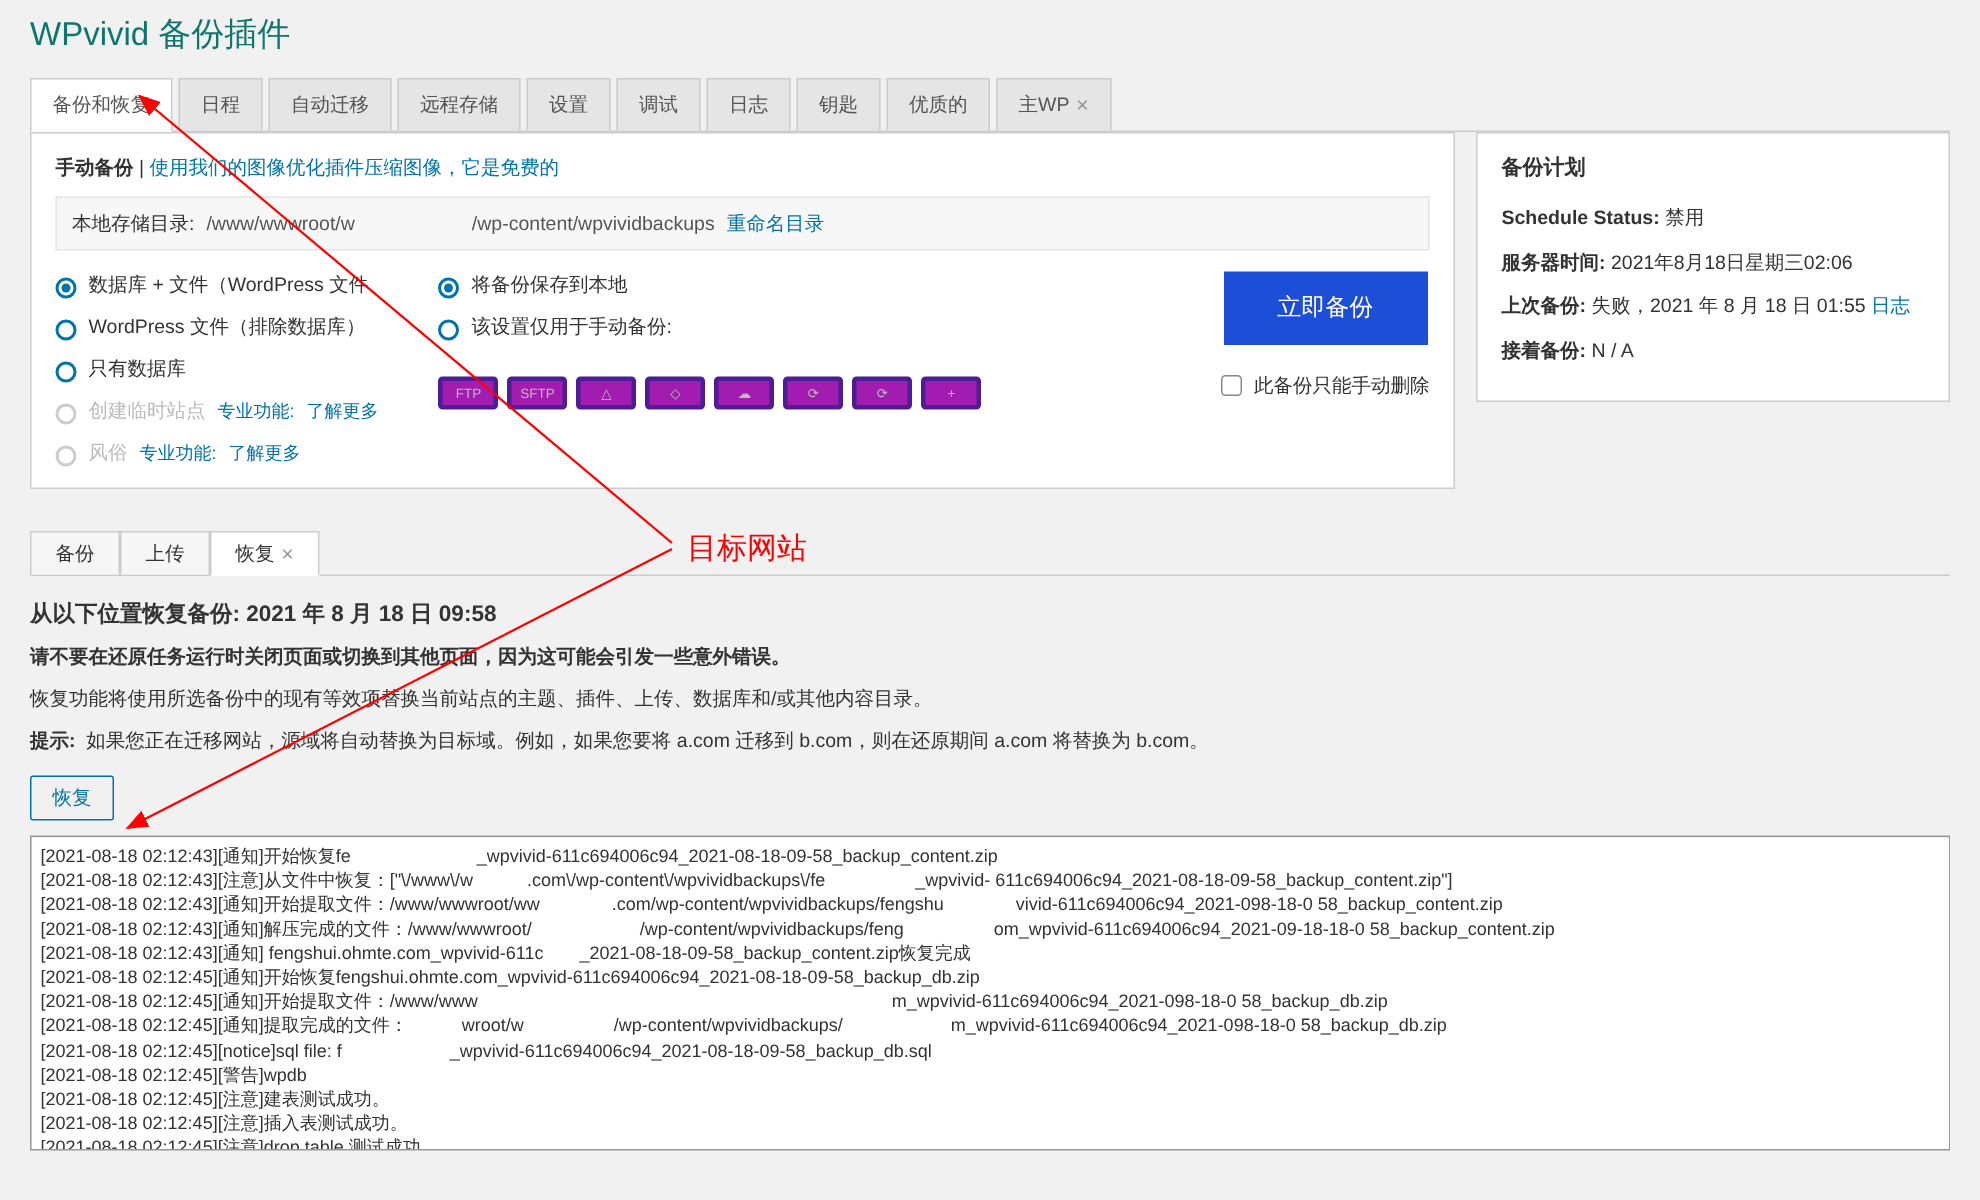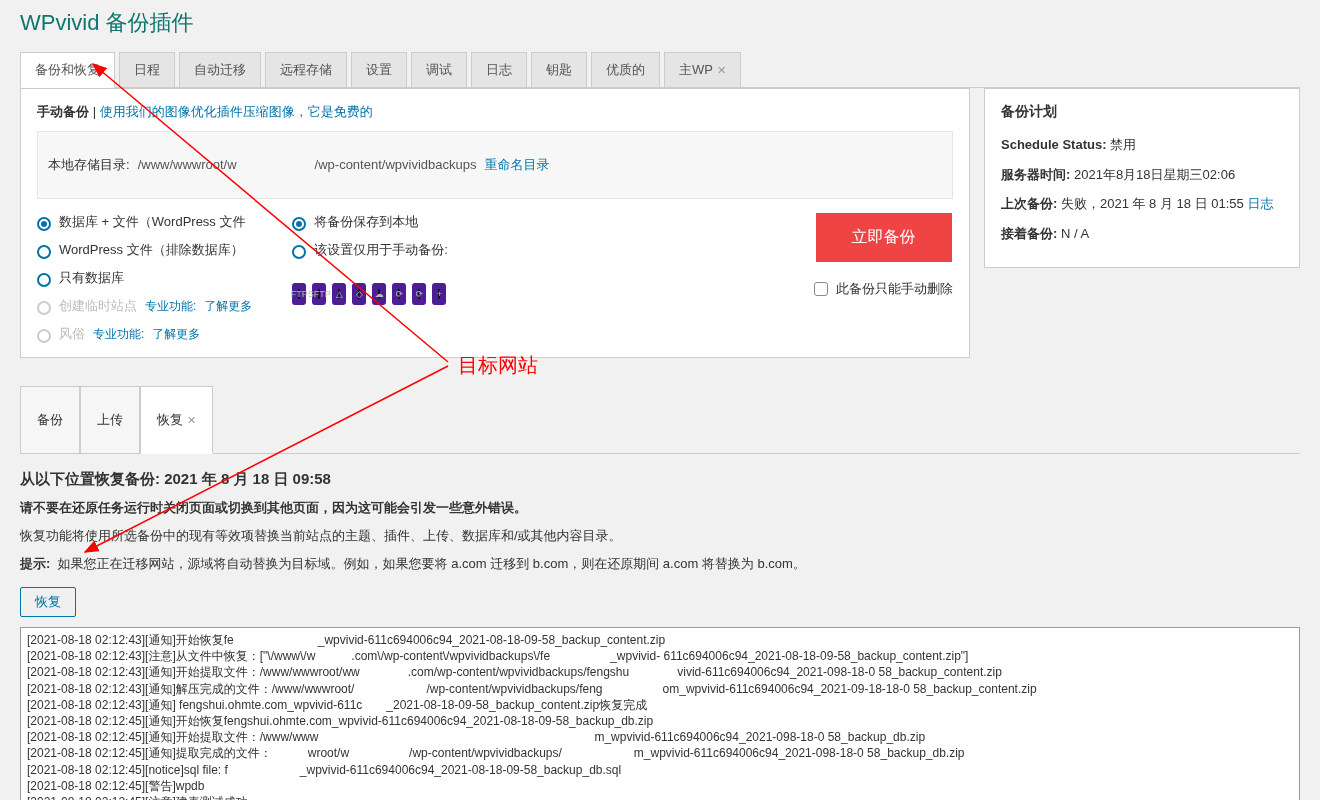--- a/index.html
+++ b/index.html
@@ -9,44 +9,44 @@
   .tab-row { display: flex; gap: 0; border-bottom: 1px solid #ccc; }
   .tab { padding: 8px 14px; background: #e5e5e5; border: 1px solid #ccc; border-bottom: none; margin-right: 4px; cursor: pointer; color: #555; font-size: 13px; position: relative; }
   .tab.active { background: #fff; border-bottom: 1px solid #fff; margin-bottom: -1px; }
   .close-x { margin-left: 4px; color: #999; font-size: 11px; }
   .two-col { display: flex; gap: 14px; margin-top: 0; }
   .left-col { flex: 1; }
   .right-col { width: 316px; }
   .panel { background: #fff; border: 1px solid #ccc; padding: 14px 16px; }
   .manual-title { font-weight: bold; font-size: 13px; }
   .blue-link { color: #0073aa; cursor: pointer; }
-  .path-bar { background: #f7f7f7; border: 1px solid #e5e5e5; padding: 24px 10px; margin-top: 10px; font-size: 13px; display: flex; gap: 8px; align-items: center; }
+  .path-bar { background: #f7f7f7; border: 1px solid #e5e5e5; padding: 8px 10px; margin-top: 10px; font-size: 13px; display: flex; gap: 8px; align-items: center; }
   .path-text { color: #555; }
   .options-row { display: flex; gap: 40px; margin-top: 14px; align-items: flex-start; }
   .opt-group { display: flex; flex-direction: column; gap: 10px; }
   .radio-line { display: flex; align-items: flex-end; gap: 8px; }
   .radio { width: 14px; height: 14px; border-radius: 50%; border: 2px solid #0073aa; display: inline-flex; align-items: center; justify-content: center; }
   .radio.checked::after { content: ""; width: 6px; height: 6px; border-radius: 50%; background: #0073aa; }
   .radio.disabled { border-color: #ccc; }
   .disabled-text { color: #bbb; }
   .pro-tag { color: #0073aa; font-size: 12px; }
   .pro-link { color: #0073aa; font-size: 12px; }
   .dest-icons { display: flex; gap: 6px; margin-top: 14px; }
-  .dest-icon { width: 14px; height: 22px; border: 6px solid #4c1d95; border-radius: 3px; display: flex; align-items: center; justify-content: center; font-size: 9px; color: #bbb; background: #0f172a; }
-  .backup-btn { background: #ef4444; color: #fff; border: none; padding: 14px 36px; font-size: 16px; cursor: pointer; }
+  .dest-icon { width: 40px; height: 22px; border: 3px solid #4c1d95; border-radius: 3px; display: flex; align-items: center; justify-content: center; font-size: 9px; color: #bbb; background: #a21caf; }
+  .backup-btn { background: #1d4ed8; color: #fff; border: none; padding: 14px 36px; font-size: 16px; cursor: pointer; }
   .backup-side { display: flex; flex-direction: column; gap: 18px; align-items: center; }
   .checkbox-line { display: flex; align-items: center; gap: 8px; font-size: 13px; }
   .checkbox { width: 14px; height: 14px; border: 1px solid #888; border-radius: 3px; }
   .tip-line { margin-top: 18px; font-size: 13px; }
   .tip-label { font-weight: bold; }
   .side-title { font-weight: bold; font-size: 14px; margin-bottom: 14px; }
   .side-row { font-size: 13px; margin-bottom: 10px; line-height: 1.5; }
   .side-label { font-weight: bold; }
   .sub-tab-row { display: flex; margin-top: 28px; border-bottom: 1px solid #ccc; }
-  .sub-tab { padding: 24px 16px; background: #f6f6f6; border: 1px solid #ccc; border-bottom: none; margin-right: 0; cursor: pointer; }
+  .sub-tab { padding: 5px 16px; background: #f6f6f6; border: 1px solid #ccc; border-bottom: none; margin-right: 0; cursor: pointer; }
   .sub-tab.active { background: #fff; border-bottom: 1px solid #fff; margin-bottom: -1px; }
   .restore-heading { font-weight: bold; font-size: 15px; margin-top: 16px; }
   .restore-warn { font-weight: bold; font-size: 13px; margin-top: 10px; }
   .restore-desc { font-size: 13px; margin-top: 10px; }
   .restore-tip { font-size: 13px; margin-top: 10px; }
   .restore-btn { margin-top: 14px; background: #f0f0f1; border: 1px solid #0073aa; color: #0073aa; padding: 5px 14px; cursor: pointer; font-size: 13px; border-radius: 2px; }
   .log-box { margin-top: 10px; background: #fff; border: 1px solid #999; padding: 4px 6px; height: 210px; overflow: auto; font-family: Arial, sans-serif; font-size: 12px; line-height: 1.35; white-space: pre; }
   .annotation { position: absolute; color: #ff0000; font-size: 20px; font-weight: 400; pointer-events: none; }
   svg.arrows { position: absolute; top: 0; left: 0; pointer-events: none; }
   .page-area { position: relative; }

